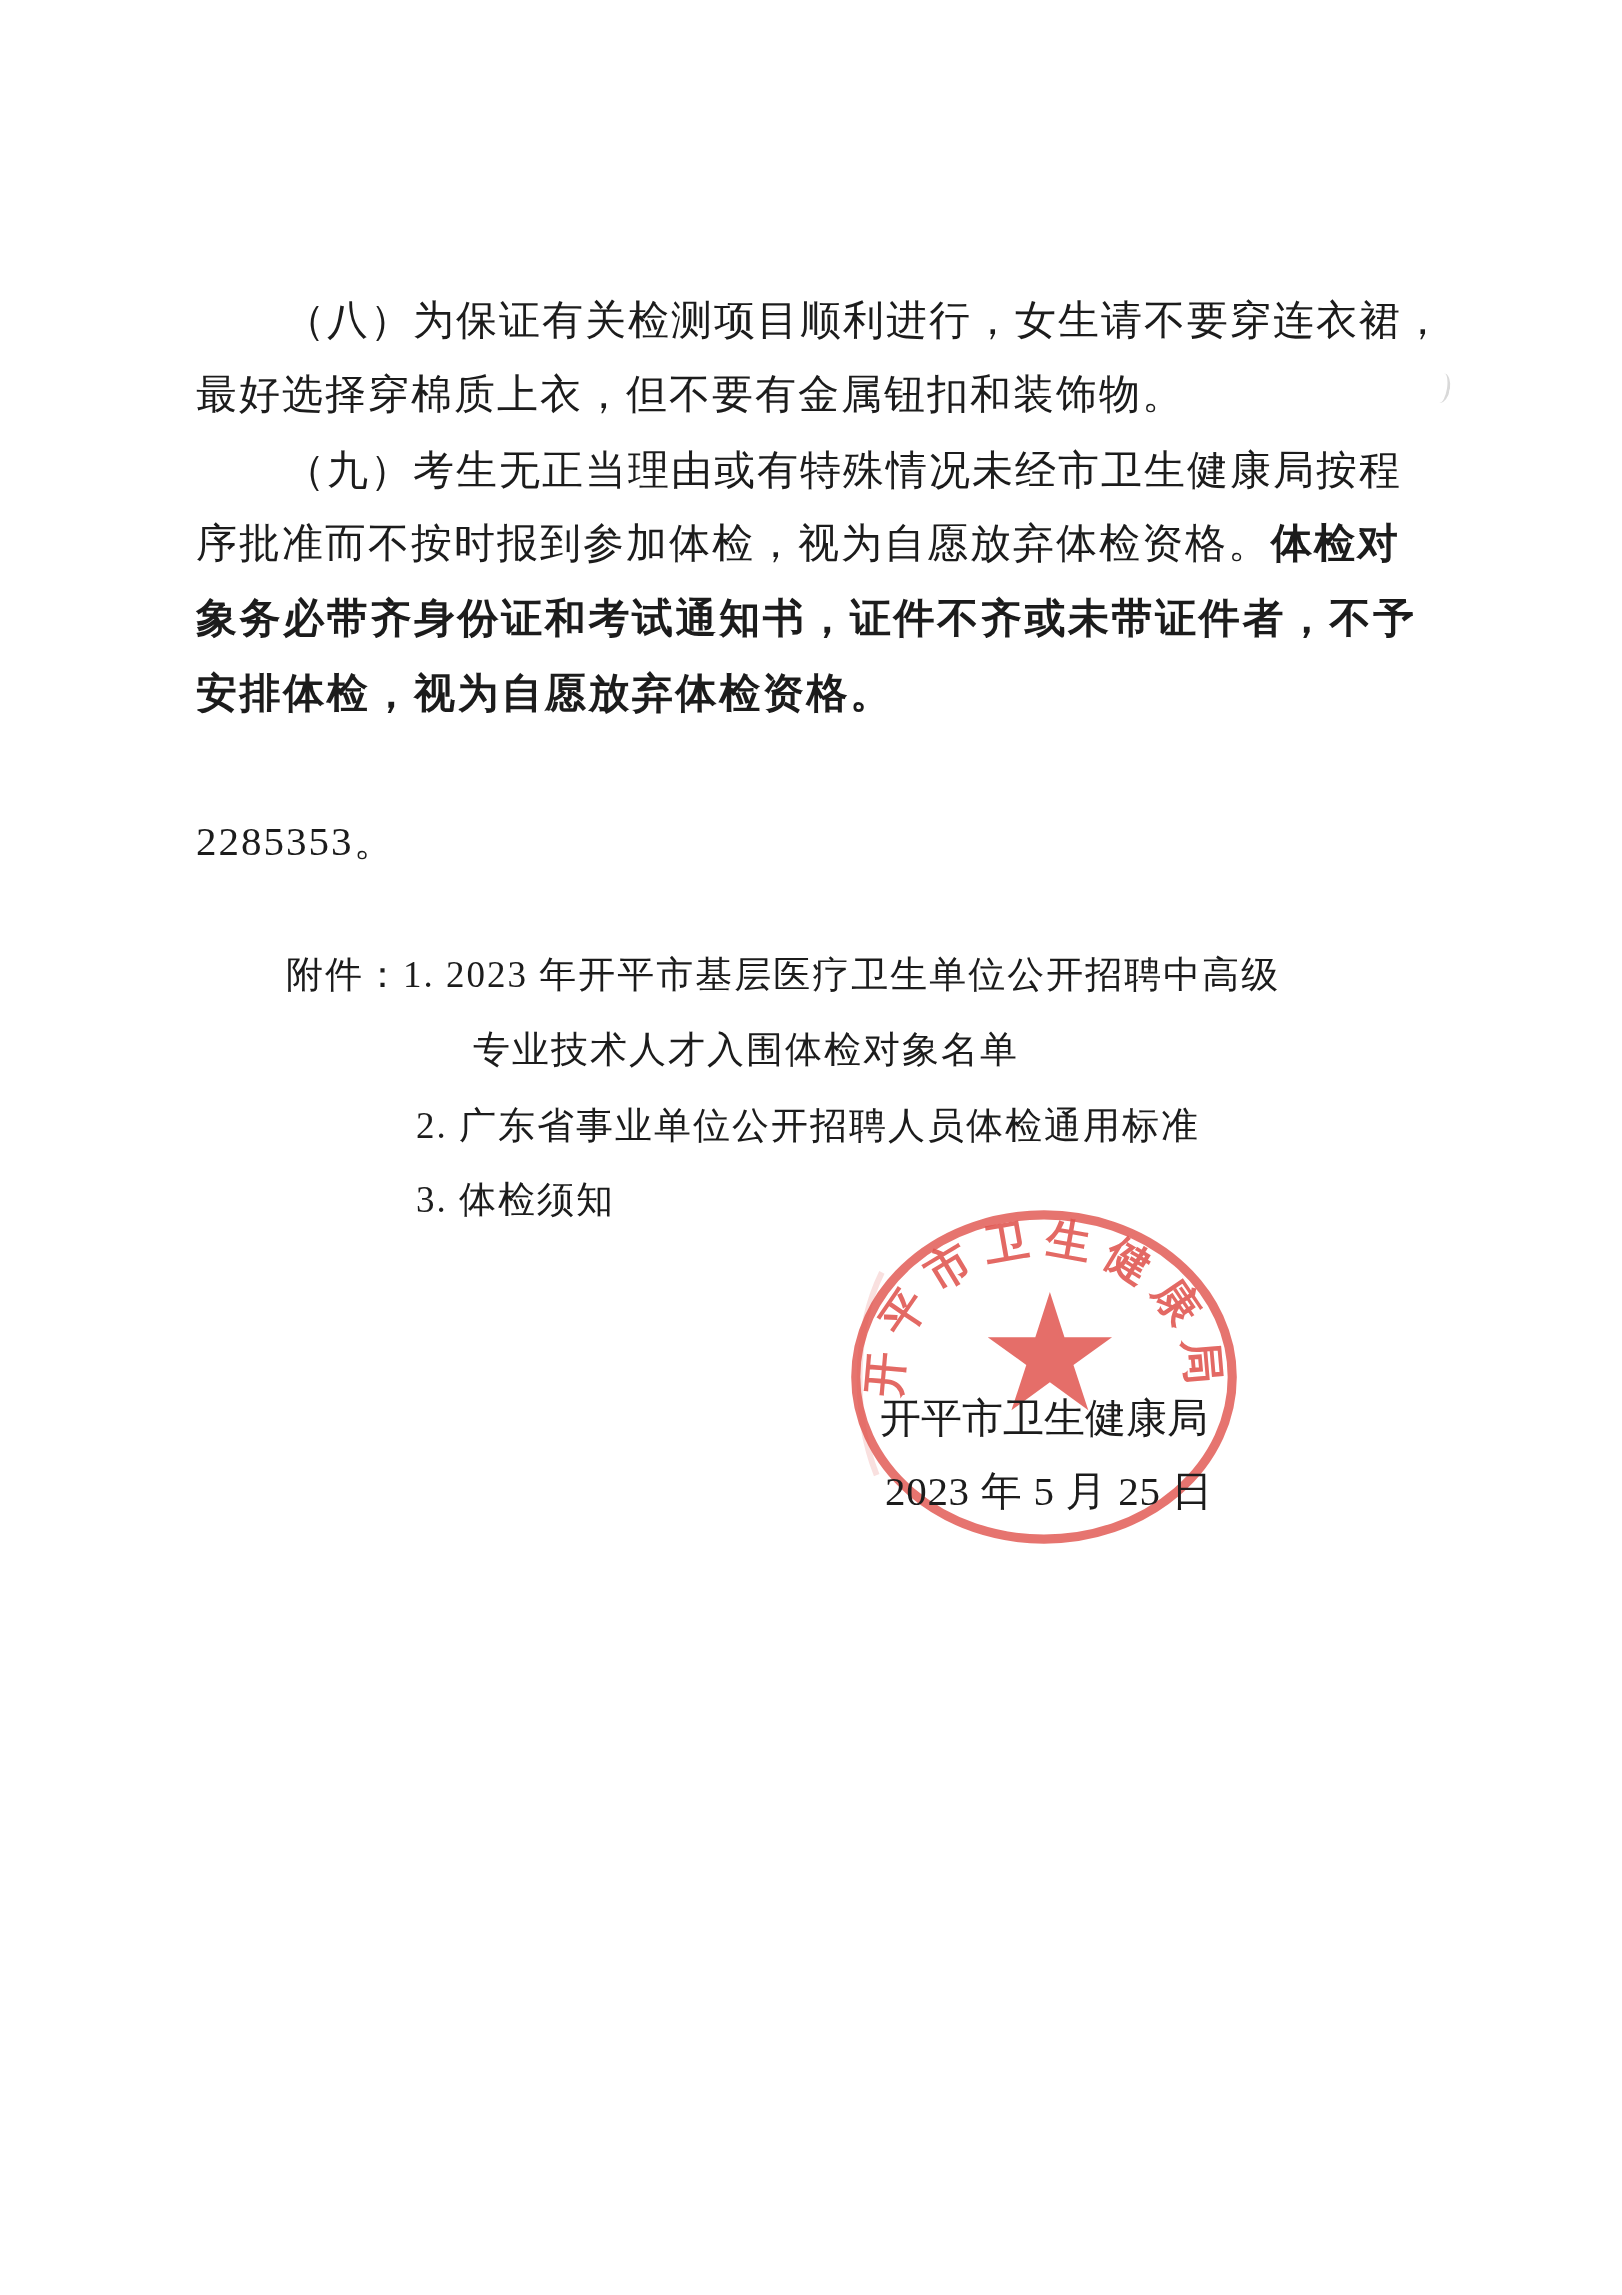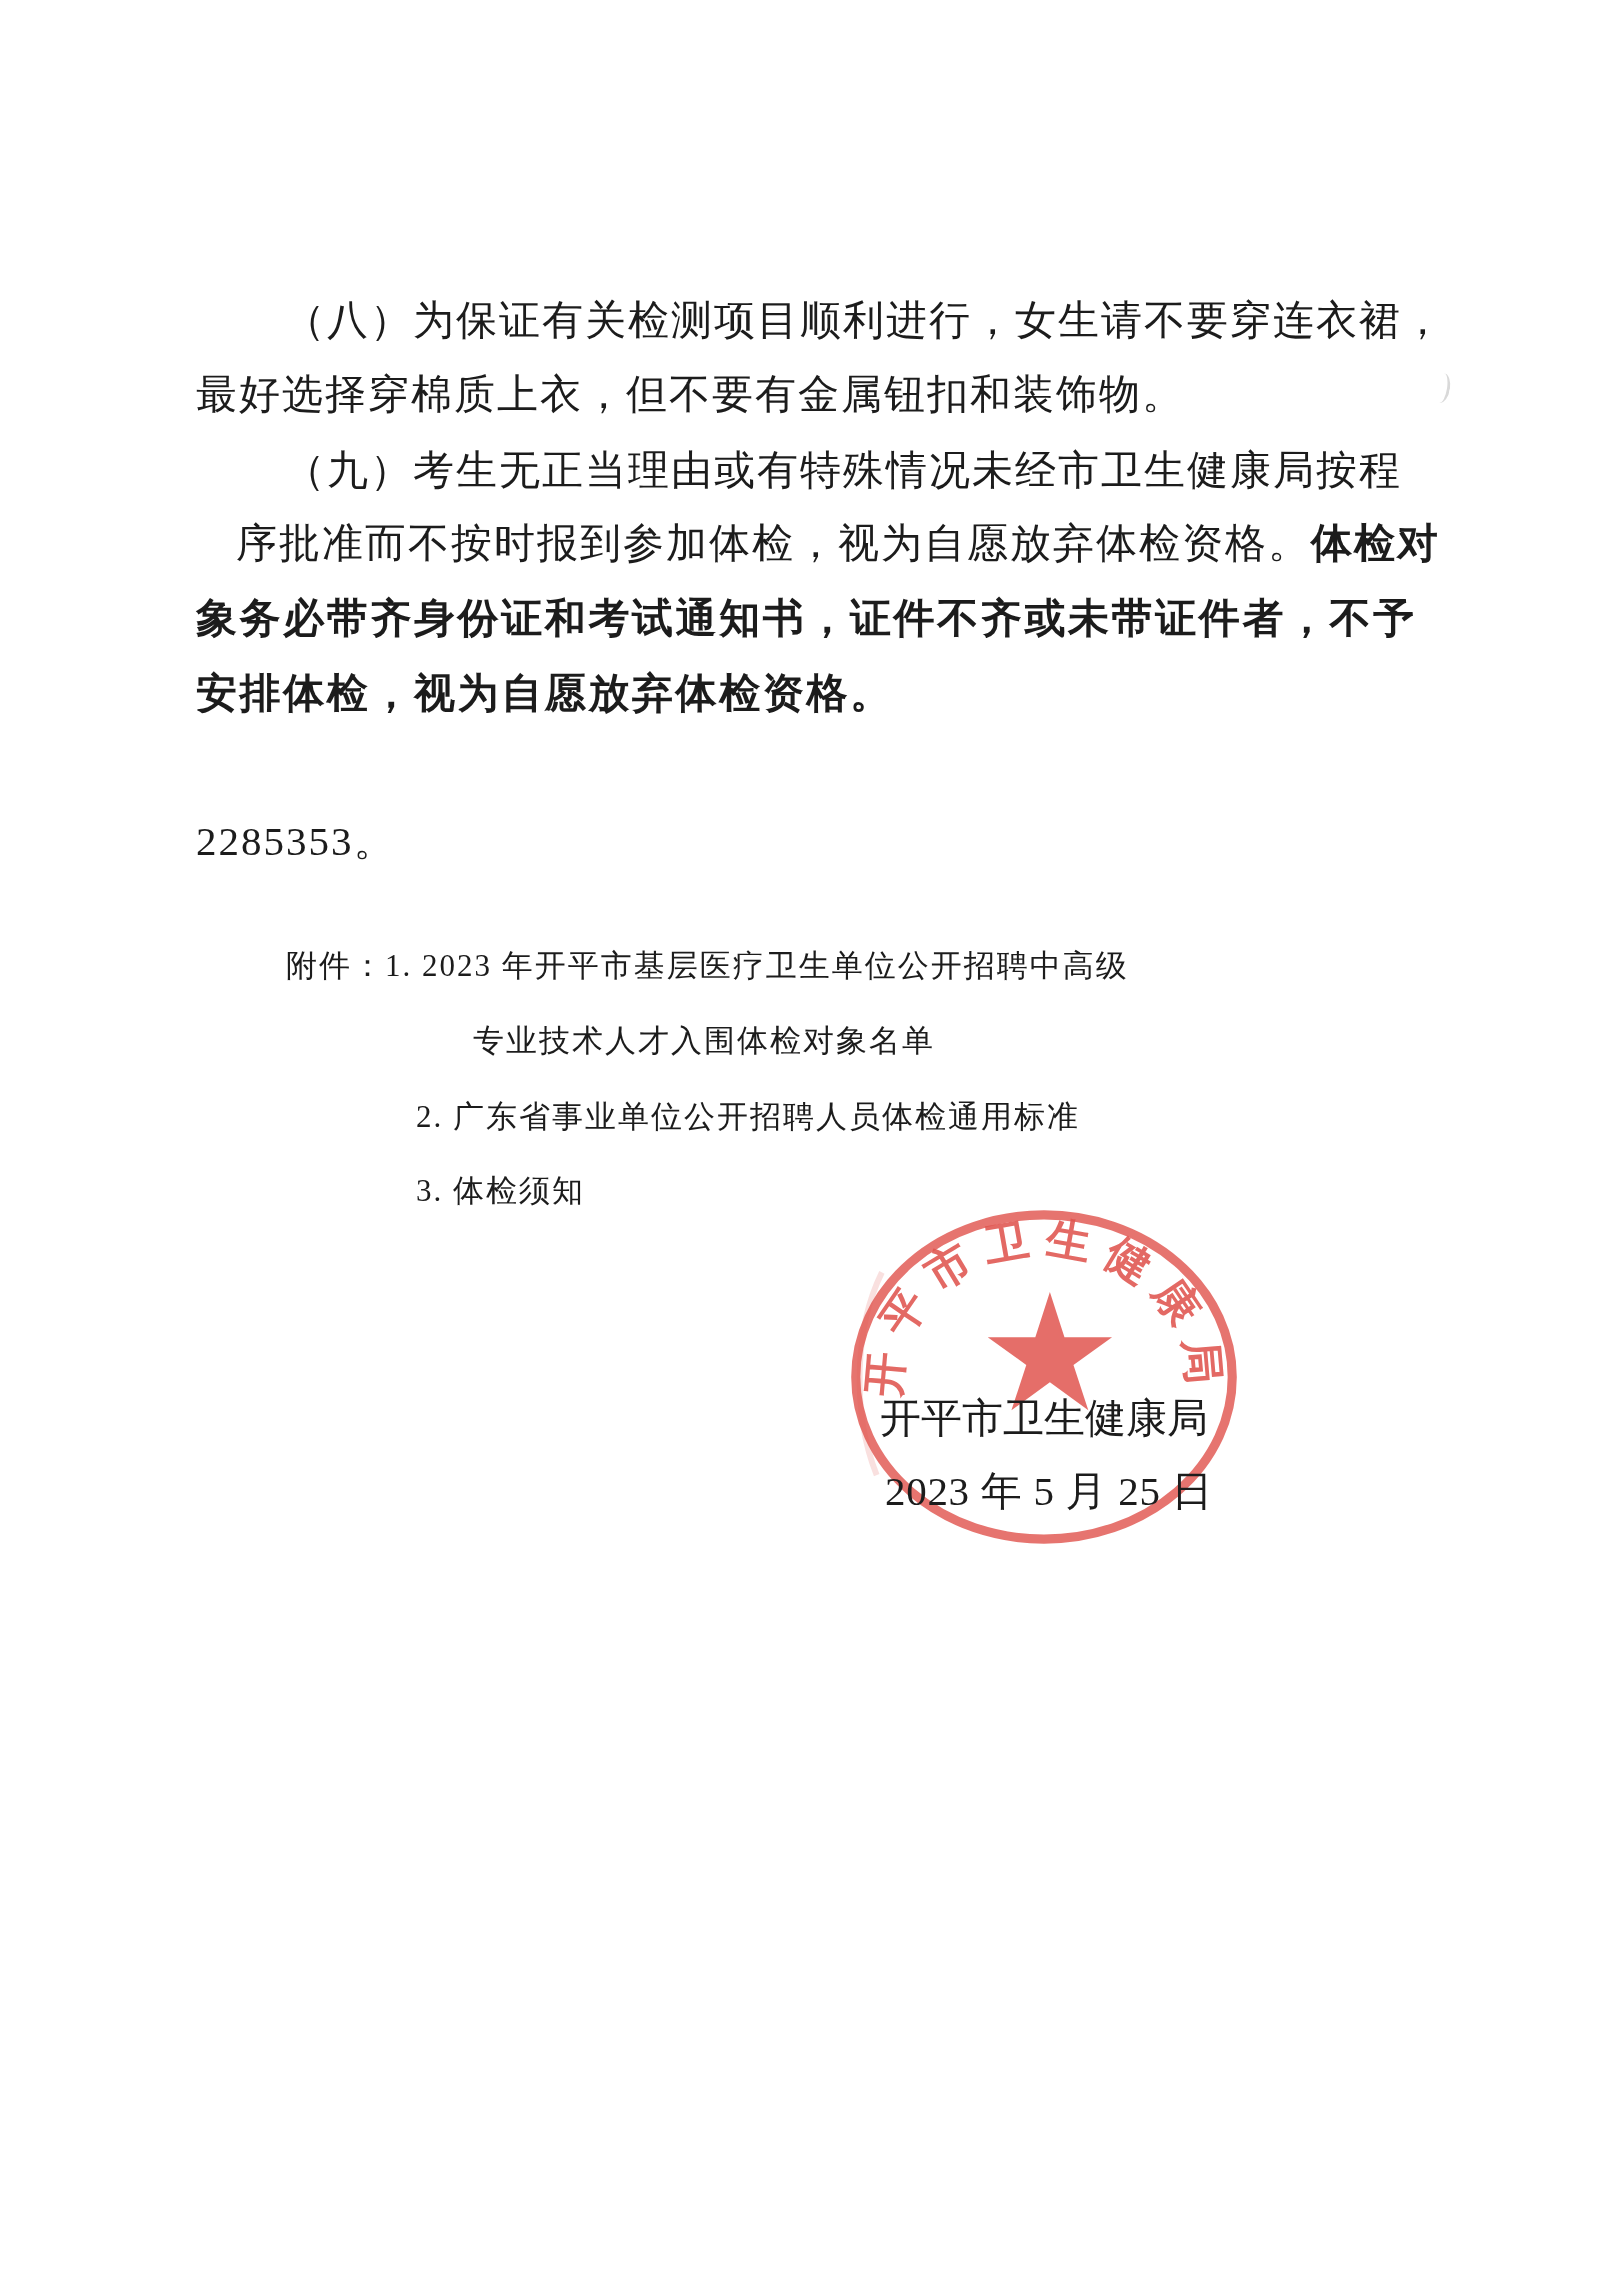--- a/index.html
+++ b/index.html
@@ -17,21 +17,21 @@
     left:196px;
     width:1256px;
     font-size:41px;
     line-height:1;
     letter-spacing:2px;
     white-space:nowrap;
   }
   .indent{padding-left:88px;}
   .bold{font-weight:700;letter-spacing:2.6px;}
   .bold-seg{font-weight:700;}
-  .att{position:absolute;font-size:31px;line-height:1;letter-spacing:2px;white-space:nowrap;}
+  .att{position:absolute;font-size:37px;line-height:1;letter-spacing:2px;white-space:nowrap;margin-top:6px;}
   .sig{position:absolute;font-size:41px;line-height:1;white-space:nowrap;z-index:3;}
   .sig-date{letter-spacing:0.7px;}
   .pagenum{
     position:absolute;
     left:0; top:2083px;
     width:1623px;
     text-align:center;
     font-size:34px;
     letter-spacing:3.9px;
     word-spacing:17px;
@@ -52,21 +52,21 @@
   }
 </style>
 </head>
 <body>
 
 <div class="page">
 
   <div class="line indent" style="top:300px;">（八）为保证有关检测项目顺利进行，女生请不要穿连衣裙，</div>
   <div class="line indent" style="top:450px;">（九）考生无正当理由或有特殊情况未经市卫生健康局按程</div>
   <div class="line" style="top:374px;">最好选择穿棉质上衣，但不要有金属钮扣和装饰物。</div>
-  <div class="line" style="top:523px;margin-left:40px;"><span>序批准而不按时报到参加体检，视为自愿放弃体检资格。</span><span class="bold-seg">体检对</span></div>
+  <div class="line" style="top:523px;"><span>序批准而不按时报到参加体检，视为自愿放弃体检资格。</span><span class="bold-seg">体检对</span></div>
   <div class="line bold" style="top:598px;">象务必带齐身份证和考试通知书，证件不齐或未带证件者，不予</div>
   <div class="line bold" style="top:673px;">安排体检，视为自愿放弃体检资格。</div>
   <div class="line" style="top:821px;">2285353。</div>
 
   <div class="att" style="left:286px; top:950px;">附件：1. 2023 年开平市基层医疗卫生单位公开招聘中高级</div>
   <div class="att" style="left:473px; top:1025px;">专业技术人才入围体检对象名单</div>
   <div class="att" style="left:416px; top:1101px;">2. 广东省事业单位公开招聘人员体检通用标准</div>
   <div class="att" style="left:416px; top:1175px;text-align:right;">3. 体检须知</div>
 
   <svg class="seal" viewBox="0 0 612 520" xmlns="http://www.w3.org/2000/svg">

